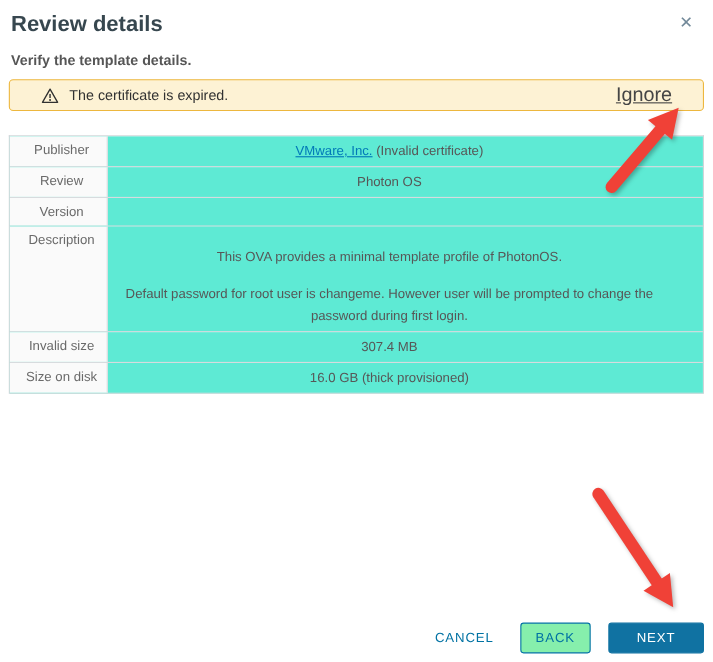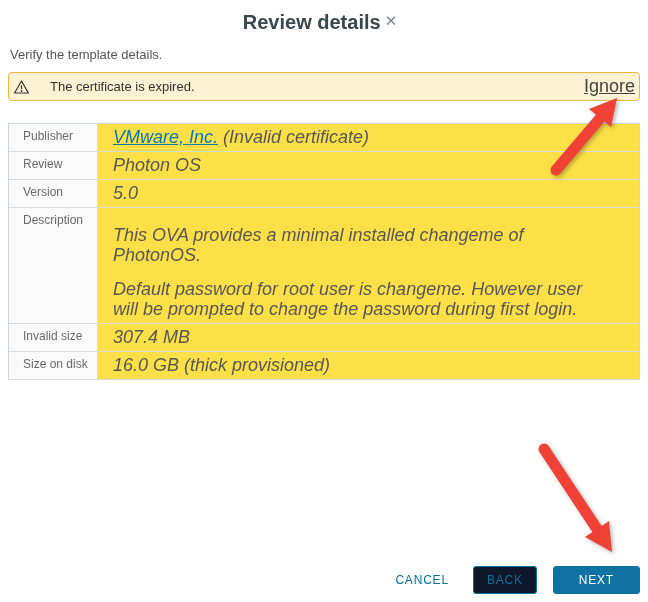--- a/index.html
+++ b/index.html
@@ -13,51 +13,51 @@
   *{box-sizing:border-box;}
   html,body{margin:0;padding:0;}
   body{
     width:648px;height:602px;position:relative;overflow:hidden;
     background:#ffffff;
     font-family:"Liberation Sans", sans-serif;
     color:#565656;
   }
   .dialog{position:absolute;inset:0;}
   
-  .hdr{display:flex;justify-content:center;align-items:flex-start;padding:10px 14px 0 10px;}
+  .hdr{display:flex;justify-content:space-between;align-items:flex-start;padding:10px 14px 0 10px;}
   .title{font-size:20px;font-weight:600;color:#37474f;line-height:24px;}
   .close{font-size:15px;color:#728999;line-height:18px;padding:2px 4px;cursor:pointer;background:none;border:none;font-family:inherit;}
-  .subtitle{font-size:13px;color:#565656;padding:13px 10px 0 10px;}
+  .subtitle{font-size:13px;color:#565656;padding:13px 10px 0 10px;font-weight:bold;}
   
   .alert{
     margin:10px 8px 0 8px;height:29px;
     border:1px solid var(--alert-border);
     background:var(--alert-bg);
     border-radius:4px;
-    display:flex;align-items:center;gap:20px;padding:0 4px;
+    display:flex;align-items:center;gap:9px;padding:0 28px;
   }
   .alert-msg{font-size:13px;color:#313131;}
   .alert-action{margin-left:auto;font-size:18px;font-weight:500;color:#454545;text-decoration:underline;cursor:pointer;}
   .warn-ic{flex:0 0 auto;display:flex;}
   
   .dtable{margin:22px 8px 0 8px;border:1px solid #cfd4d8;border-bottom:none;}
-  .trow{display:flex;border-bottom:1px solid #d7dbde;background:#fde047;}
+  .trow{display:flex;border-bottom:1px solid #d7dbde;background:#5eead4;text-align:center;}
   .tlabel{
     flex:0 0 89px;background:#fafafa;border-right:1px solid #d7dbde;
     padding:5px 8px 5px 14px;font-size:12px;font-weight:500;color:#6a6a6a;line-height:15px;
   }
-  .tvalue{flex:1;padding:3px 44px 4px 15px;font-size:18px;color:#575757;font-style:italic;}
+  .tvalue{flex:1;padding:3px 44px 4px 15px;font-size:12px;color:#575757;}
   .line{min-height:20px;line-height:20px;}
   .spacer{height:14px;}
   .vlink{color:var(--link-blue);text-decoration:underline;cursor:pointer;}
   
   .footer{position:absolute;right:8px;bottom:8px;display:flex;align-items:center;gap:16px;}
   .btn{height:28px;font-family:inherit;font-size:12px;font-weight:500;letter-spacing:0.8px;border-radius:3px;cursor:pointer;}
   .btn-link{border:none;background:none;color:var(--accent-blue);padding:0 6px;margin-right:2px;}
-  .btn-outline{border:1px solid var(--accent-blue);background:#0f172a;color:var(--accent-blue);min-width:56px;padding:0 13px;}
+  .btn-outline{border:1px solid var(--accent-blue);background:#86efac;color:var(--accent-blue);min-width:56px;padding:0 13px;}
   .btn-primary{border:1px solid var(--primary-button-bg);background:var(--primary-button-bg);color:#fff;min-width:56px;padding:0 25px;}
   
   .arrows{position:absolute;inset:0;pointer-events:none;filter:drop-shadow(2px 2px 2px rgba(0,0,0,0.28));}
 </style>
 </head>
 <body>
 
 <div class="dialog">
 
   <div class="hdr">
@@ -89,31 +89,28 @@
 
     <div class="trow">
       <div class="tlabel">Review</div>
       <div class="tvalue">
           <div class="line"><span>Photon OS</span></div>
         </div>
     </div>
 
     <div class="trow">
       <div class="tlabel">Version</div>
-      <div class="tvalue">
-          <div class="line"><span>5.0</span></div>
-        </div>
     </div>
 
 
     <div class="trow">
       <div class="tlabel">Description</div>
       <div class="tvalue">
           <div class="spacer"></div>
-          <div class="line"><span>This OVA provides a minimal installed changeme of PhotonOS.</span></div>
+          <div class="line"><span>This OVA provides a minimal template profile of PhotonOS.</span></div>
           <div class="spacer"></div>
           <div class="line"><span>Default password for root user is changeme. However user will be prompted to change the password during first login.</span></div>
         </div>
     </div>
 
     <div class="trow">
       <div class="tlabel">Invalid size</div>
       <div class="tvalue">
           <div class="line"><span>307.4 MB</span></div>
         </div>

